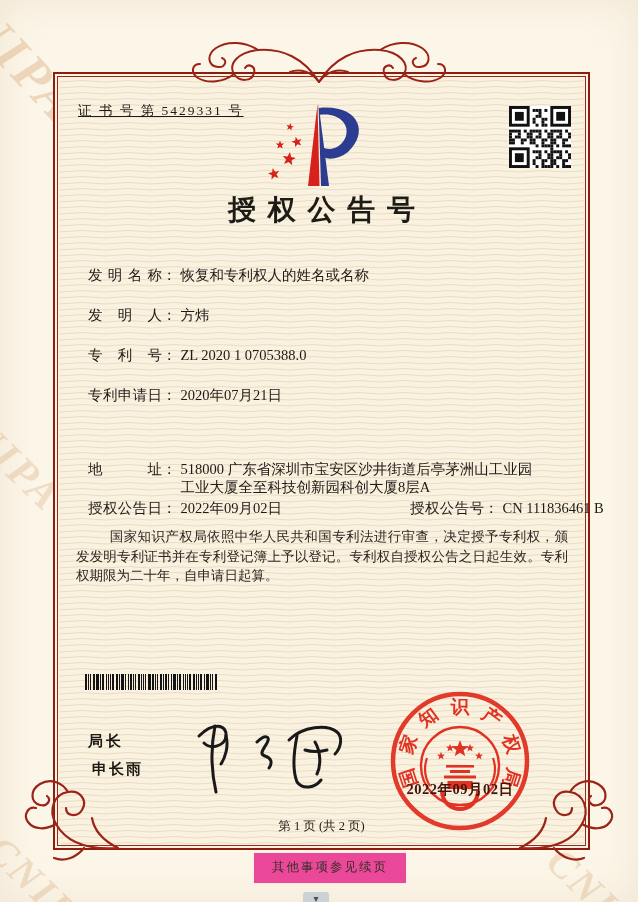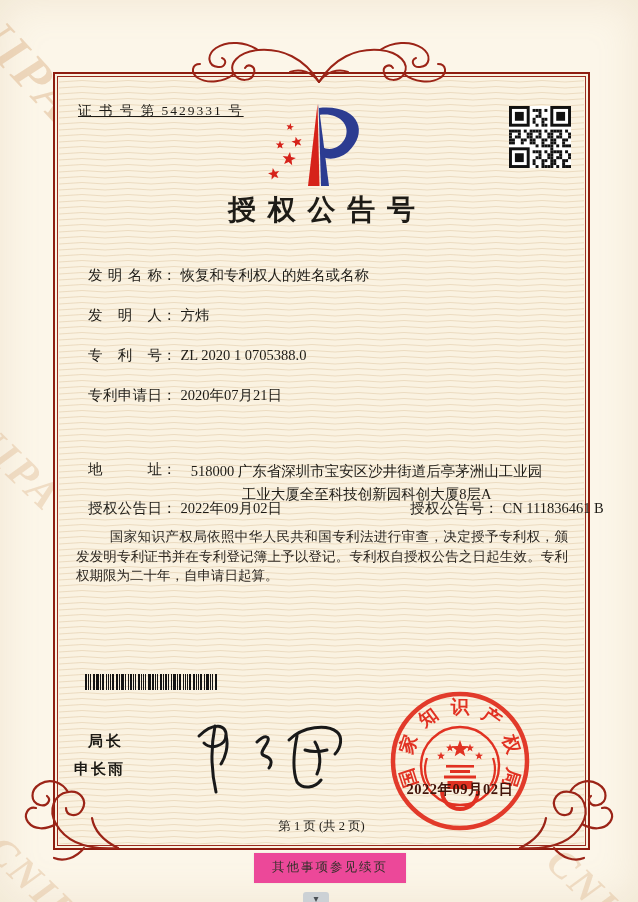--- a/index.html
+++ b/index.html
@@ -43,33 +43,33 @@
   .title {
     position:absolute; left:53px; width:537px; top:191px; text-align:center;
     font-size:28px; font-weight:bold; letter-spacing:.42em; text-indent:.42em;
   }
   
   .frow { position:absolute; left:88px; font-size:14.5px; white-space:nowrap; }
   .flabel { display:inline-block; width:74px; text-align:justify; text-align-last:justify; vertical-align:top; }
   .fvalue { margin-left:4px; }
   .r1 { top:266px; } .r2 { top:306px; } .r3 { top:346px; } .r4 { top:386px; }
   .r5 { top:424px; } .r6 { top:460px; } .r7 { top:499px; width:480px; }
-  .addr-val { display:inline-block; width:372px; white-space:pre-line; line-height:23px; vertical-align:top;text-align:center; }
+  .addr-val { display:inline-block; width:372px; white-space:pre-line; line-height:18px; vertical-align:top; }
   .pair2 { position:absolute; left:322px; top:0; }
   
   .body-text {
     position:absolute; left:76px; top:527px; width:492px;
     font-size:13.5px; line-height:19.5px; color:#2b2620; text-align:justify;
   }
   .body-text p { margin:0; text-indent:2.5em; }
   
   .barcode { position:absolute; left:85px; top:674px; }
   .director-title { position:absolute; left:88px; top:732px; font-size:15px; font-weight:bold;
     letter-spacing:3px; font-family:"Liberation Sans","DejaVu Sans",sans-serif; }
-  .director-name  { position:absolute; left:74px; top:760px; font-size:15px; font-weight:bold;
+  .director-name  { position:absolute; left:92px; top:760px; font-size:15px; font-weight:bold;
     letter-spacing:2px; font-family:Liberation Sans, sans-serif; }
   .signature { position:absolute; left:185px; top:712px; }
   .seal { position:absolute; left:385px; top:686px; opacity:.93; }
   .seal-date {
     position:absolute; left:390px; top:780px; width:140px; text-align:center;
     font-size:14.5px; font-weight:bold; color:#43140a; letter-spacing:.5px;
   }
   .page-num { position:absolute; left:53px; width:537px; top:818px; text-align:center; font-size:12.5px; }
   .note-box {
     position:absolute; left:330px; top:853px; transform:translateX(-50%);

